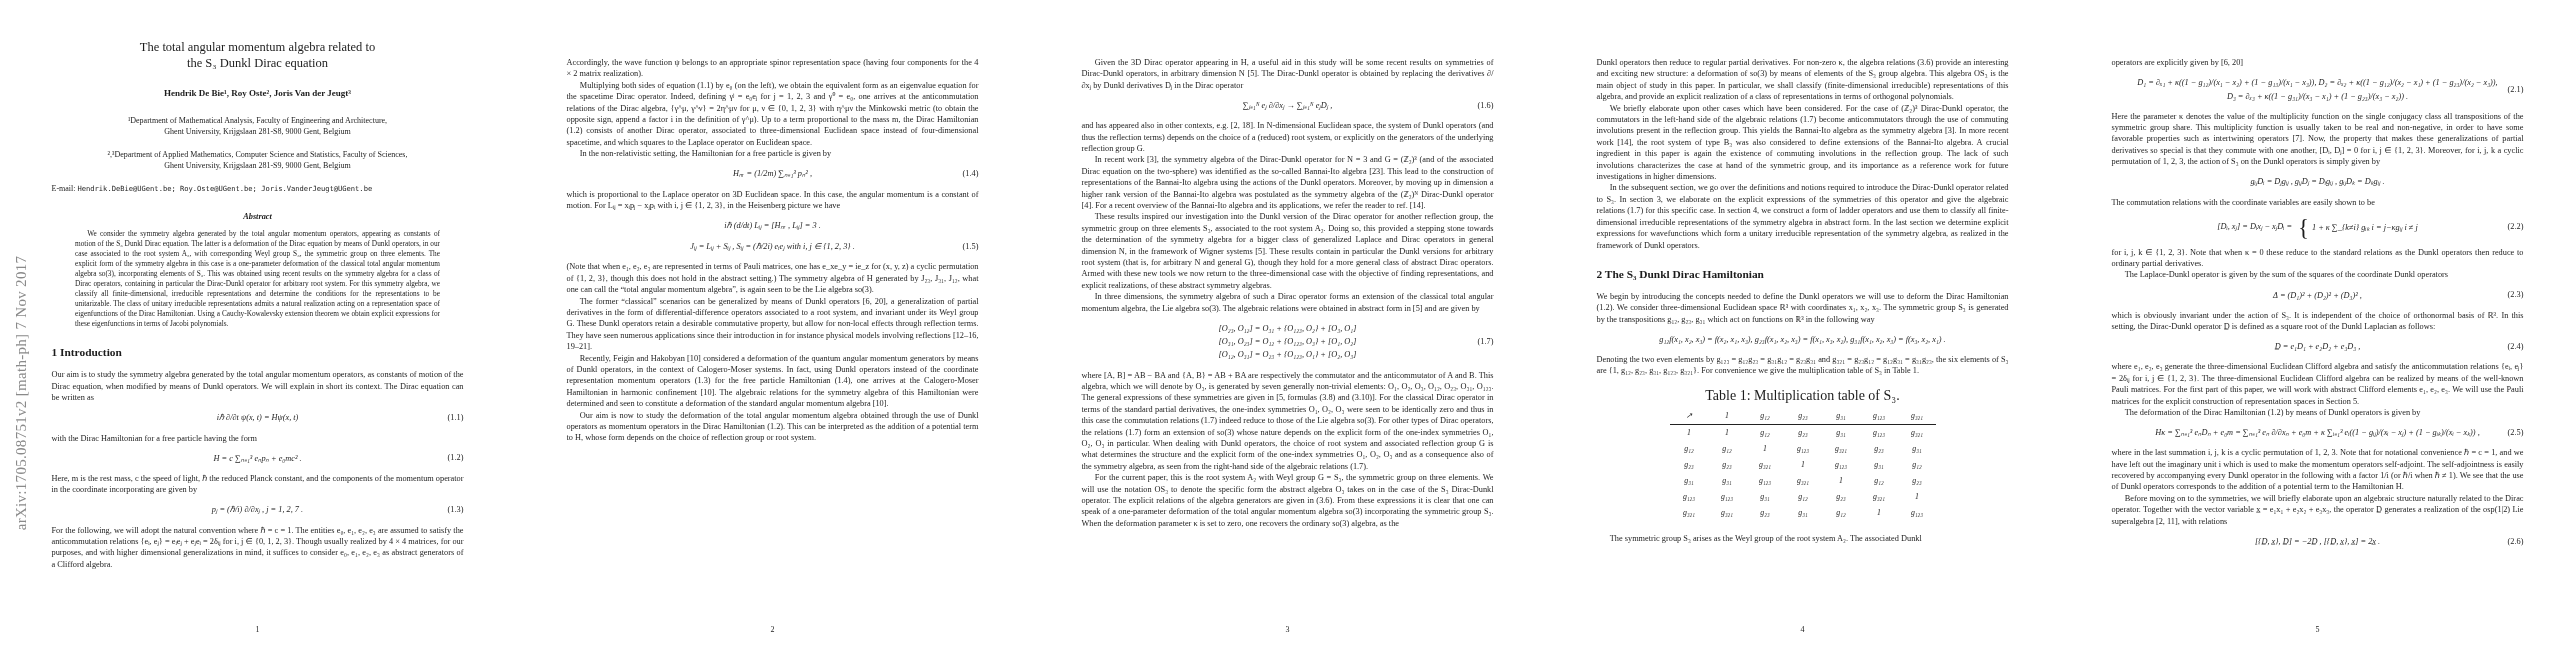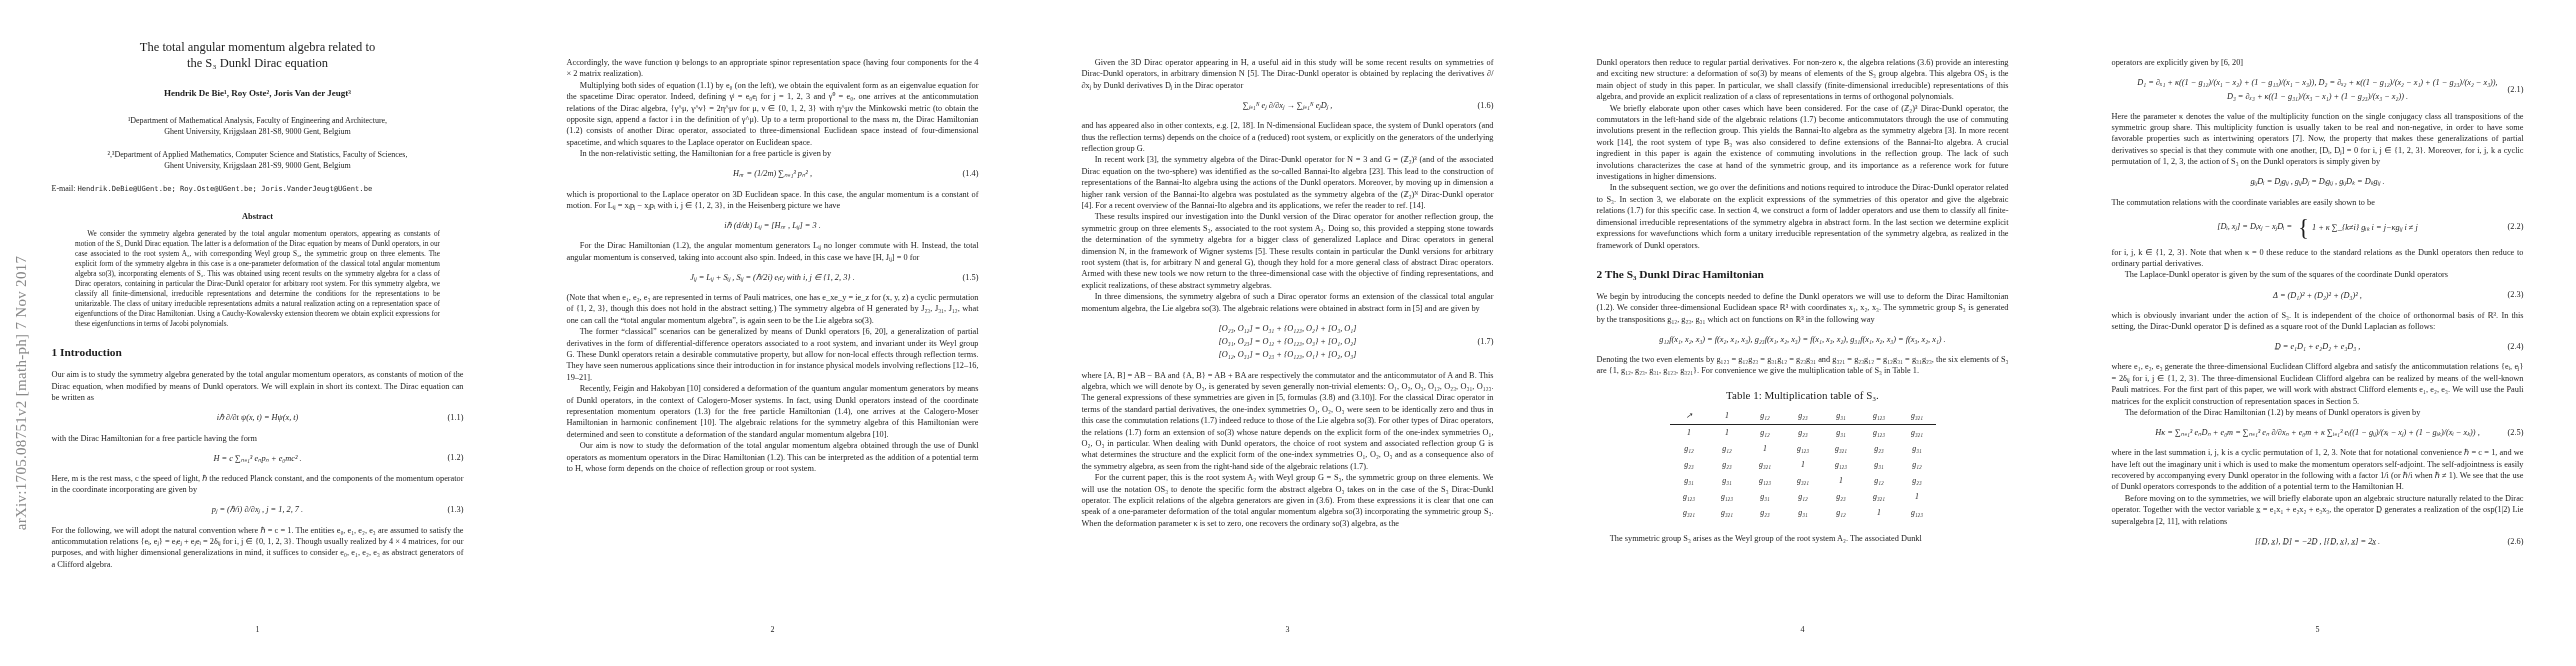--- a/index.html
+++ b/index.html
@@ -17,29 +17,29 @@
     font-size: 8.3px; line-height: 11.4px; text-align: justify;
   }
   .page-1 .content { padding-top: 40px; }
   p.para { margin: 0; text-indent: 13.3px; }
   p.noindent { text-indent: 0; }
   .title { text-align: center; font-size: 12.5px; line-height: 15.6px; margin: 0 0 16.7px 0; white-space: pre-line; text-indent: 0; }
   .authors { text-align: center; font-weight: bold; font-size: 9px; margin: 0 0 15.6px 0; text-indent: 0; }
   .affil { text-align: center; font-size: 8px; line-height: 11px; margin: 0 0 12.2px 0; white-space: pre-line; text-indent: 0; }
   .email { font-size: 8px; margin: 4.4px 0 16.7px 0; text-indent: 0; text-align: left; }
   .email .mono { font-family: "DejaVu Sans Mono", monospace; font-size: 7.1px; }
-  .abs-head { text-align: center; font-weight: bold; font-size: 8.3px; margin: 0 0 6.7px 0; text-indent: 0; }
+  .abs-head { text-align: center; font-weight: bold; font-size: 8.3px; margin: 0 0 6.7px 0; text-indent: 0; font-style: italic; }
   .abstract { width: 365px; margin: 0 auto; font-size: 7.3px; line-height: 10px; text-align: justify; text-indent: 12.2px; }
   .sec-head { font-size: 11.4px; font-weight: bold; margin: 16.7px 0 10px 0; text-indent: 0; text-align: left; line-height: 13.3px; }
   .eq { position: relative; margin: 7.8px 0; text-align: center; font-style: italic; }
   .eq .line { display: block; line-height: 13.3px; }
   .eq .num { position: absolute; right: 0; top: 50%; transform: translateY(-50%); font-style: normal; }
   .cases { display: inline-flex; flex-direction: row; text-align: left; vertical-align: middle; row-gap: 1.7px; }
   .brace { font-size: 23px; font-weight: 400; vertical-align: middle; font-style: normal; margin: 0 2.8px 0 3.9px; line-height: 1; }
-  .caption { text-align: center; font-size: 11px; margin: 13.3px 0 6.7px 0; text-indent: 0; }
+  .caption { text-align: center; font-size: 14px; margin: 13.3px 0 6.7px 0; text-indent: 0; }
   .tbl {
     width: 265px; margin: 2.2px auto 12.2px auto;
     display: grid; grid-template-columns: repeat(7, 38px);
     font-size: 7.8px; font-style: italic; line-height: 16px; text-align: center;
   }
   .tbl .cell { display: block; }
   .tbl .hdr { border-bottom: 0.8px solid #222; }
   .pagenum { position: absolute; top: 625px; left: 0; right: 0; text-align: center; font-size: 8px; }
   .watermark {
     position: absolute; left: 20.6px; top: 393px;
@@ -92,21 +92,20 @@
       <p class="para">Multiplying both sides of equation (1.1) by e₀ (on the left), we obtain the equivalent form as an eigenvalue equation for the spacetime Dirac operator. Indeed, defining γʲ = e₀eⱼ for j = 1, 2, 3 and γ⁰ = e₀, one arrives at the anticommutation relations of the Dirac algebra, {γ^μ, γ^ν} = 2η^μν for μ, ν ∈ {0, 1, 2, 3} with η^μν the Minkowski metric (to obtain the opposite sign, append a factor i in the definition of γ^μ). Up to a term proportional to the mass m, the Dirac Hamiltonian (1.2) consists of another Dirac operator, associated to three-dimensional Euclidean space instead of four-dimensional spacetime, and which squares to the Laplace operator on Euclidean space.</p>
       <p class="para">In the non-relativistic setting, the Hamiltonian for a free particle is given by</p>
       <div class="eq">
         <span class="line">Hₙᵣ = (1/2m) ∑ₙ₌₁³ pₙ² ,</span>
         <span class="num">(1.4)</span>
       </div>
       <p class="para noindent">which is proportional to the Laplace operator on 3D Euclidean space. In this case, the angular momentum is a constant of motion. For Lᵢⱼ = xᵢpⱼ − xⱼpᵢ with i, j ∈ {1, 2, 3}, in the Heisenberg picture we have</p>
       <div class="eq">
         <span class="line">iℏ (d/dt) Lᵢⱼ = [Hₙᵣ , Lᵢⱼ] = 3 .</span>
       </div>
-      <p class="para">For the Dirac Hamiltonian (1.2), the angular momentum generators Lᵢⱼ no longer commute with H. Instead, the total angular momentum is conserved, taking into account also spin. Indeed, in this case we have [H, Jᵢⱼ] = 0 for</p>
       <div class="eq">
         <span class="line">Jᵢⱼ = Lᵢⱼ + Sᵢⱼ ,      Sᵢⱼ = (ℏ/2i) eᵢeⱼ   with i, j ∈ {1, 2, 3} .</span>
         <span class="num">(1.5)</span>
       </div>
       <p class="para noindent">(Note that when e₁, e₂, e₃ are represented in terms of Pauli matrices, one has e_xe_y = ie_z for (x, y, z) a cyclic permutation of {1, 2, 3}, though this does not hold in the abstract setting.) The symmetry algebra of H generated by J₂₃, J₃₁, J₁₂, what one can call the “total angular momentum algebra”, is again seen to be the Lie algebra so(3).</p>
       <p class="para">The former “classical” scenarios can be generalized by means of Dunkl operators [6, 20], a generalization of partial derivatives in the form of differential-difference operators associated to a root system, and invariant under its Weyl group G. These Dunkl operators retain a desirable commutative property, but allow for non-local effects through reflection terms. They have seen numerous applications since their introduction in for instance physical models involving reflections [12–16, 19–21].</p>
       <p class="para">Recently, Feigin and Hakobyan [10] considered a deformation of the quantum angular momentum generators by means of Dunkl operators, in the context of Calogero-Moser systems. In fact, using Dunkl operators instead of the coordinate representation momentum operators (1.3) for the free particle Hamiltonian (1.4), one arrives at the Calogero-Moser Hamiltonian in harmonic confinement [10]. The algebraic relations for the symmetry algebra of this Hamiltonian were determined and seen to constitute a deformation of the standard angular momentum algebra [10].</p>
       <p class="para">Our aim is now to study the deformation of the total angular momentum algebra obtained through the use of Dunkl operators as momentum operators in the Dirac Hamiltonian (1.2). This can be interpreted as the addition of a potential term to H, whose form depends on the choice of reflection group or root system.</p>
     </div>
     <div class="pagenum">2</div>

